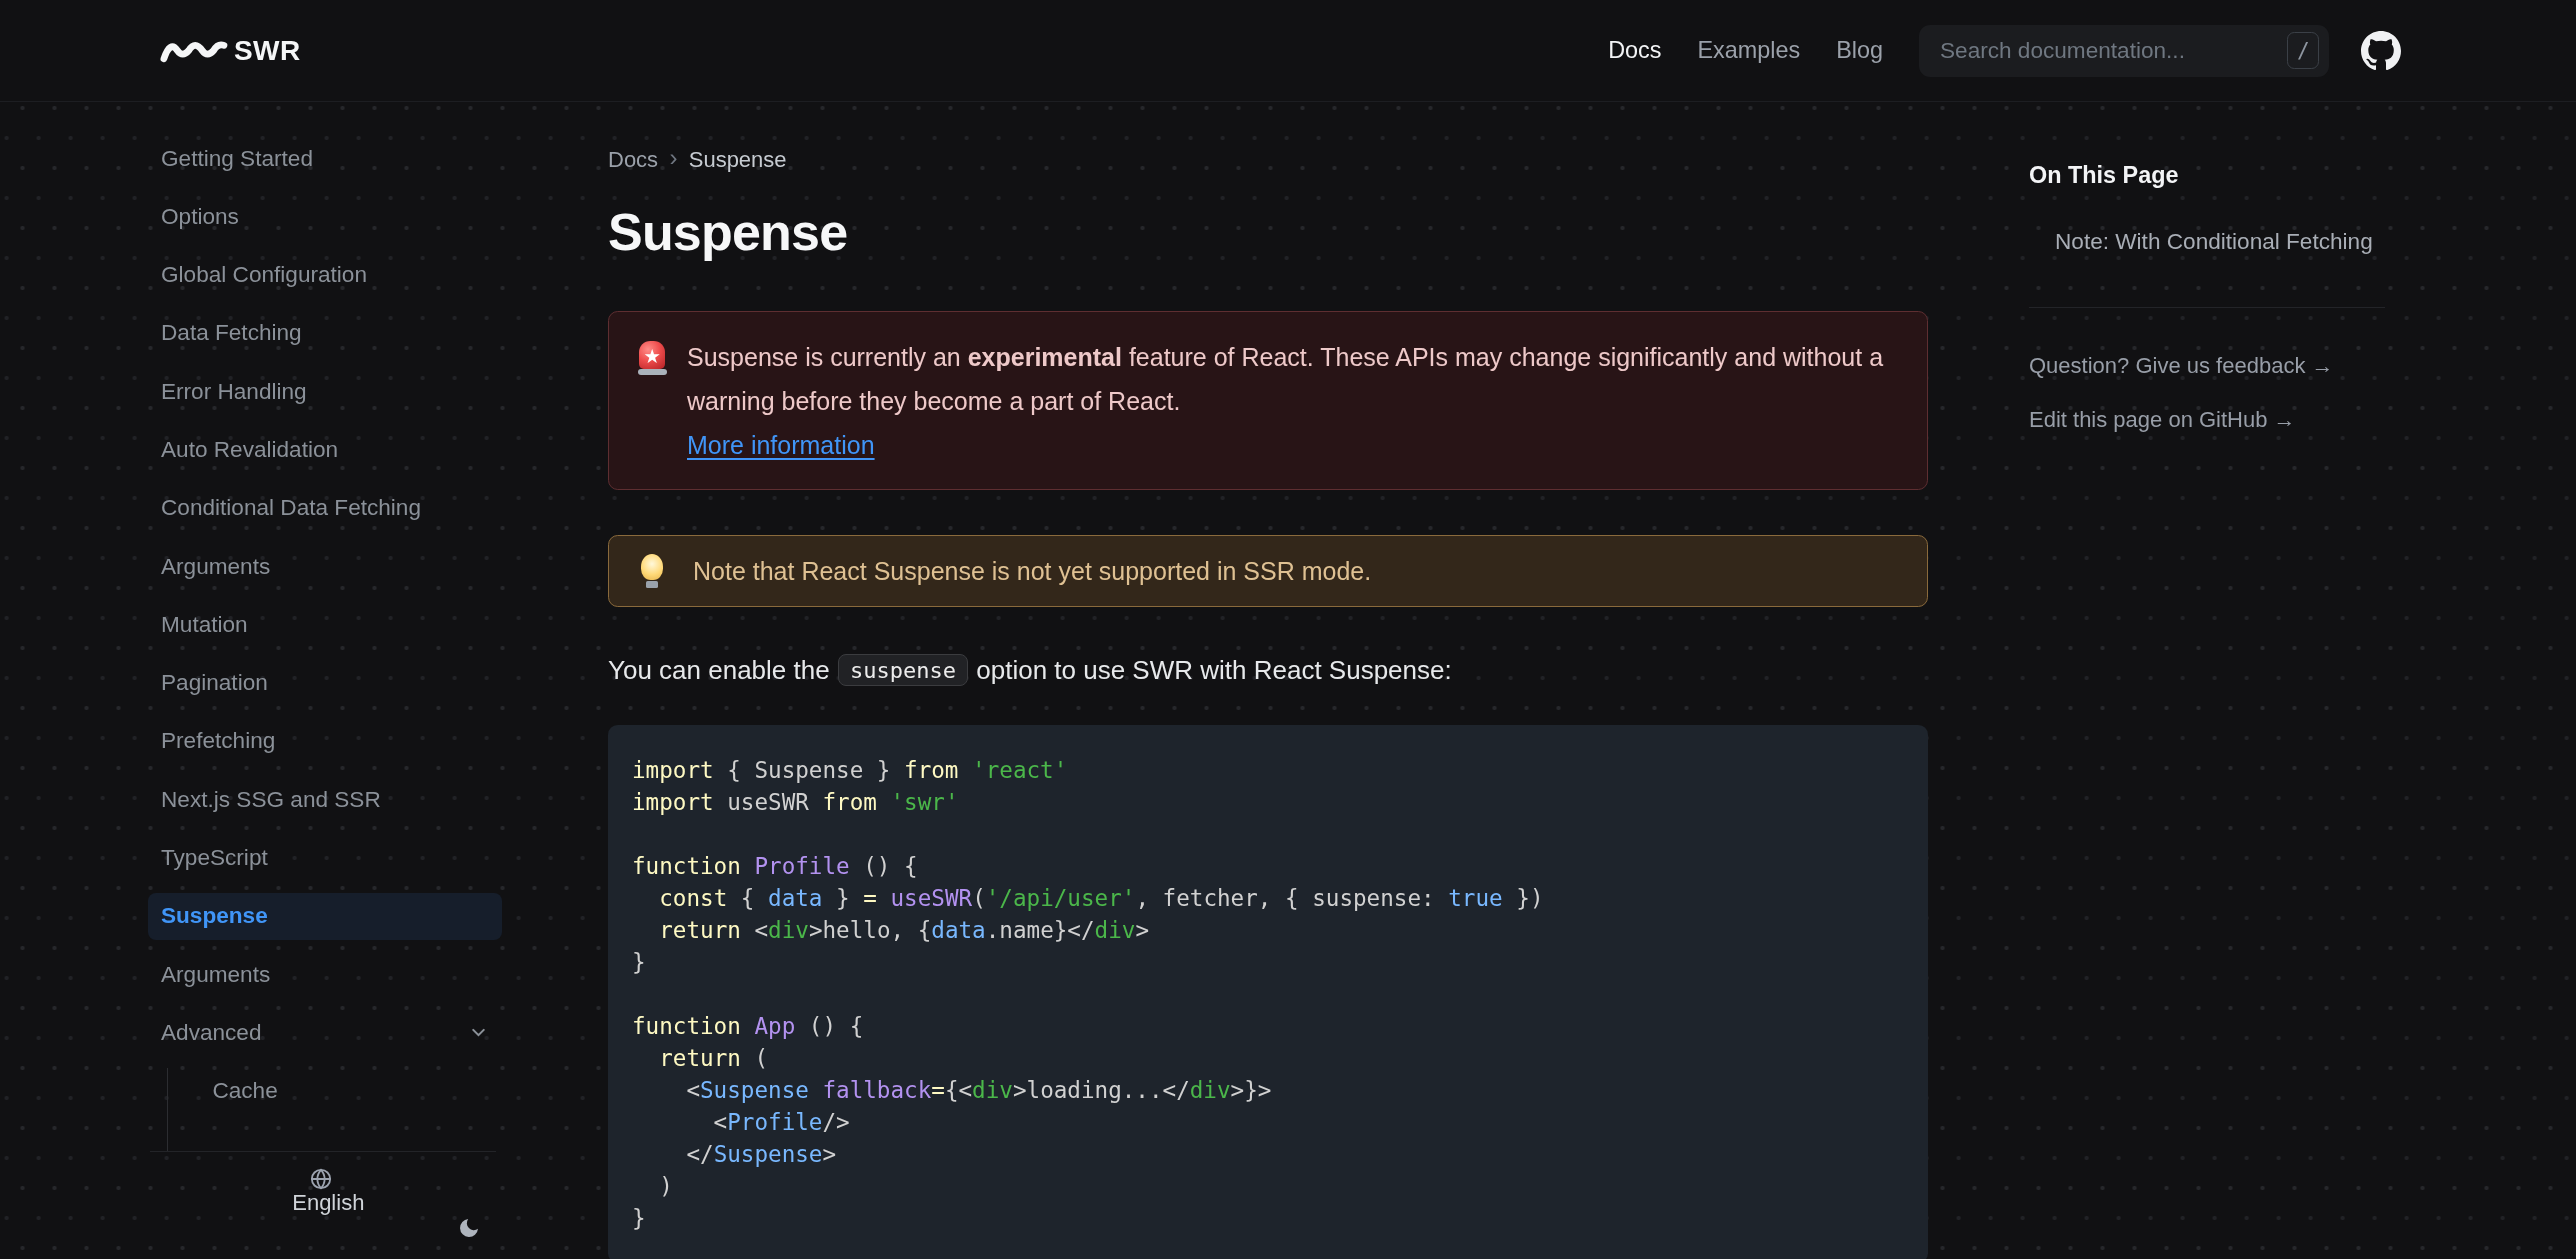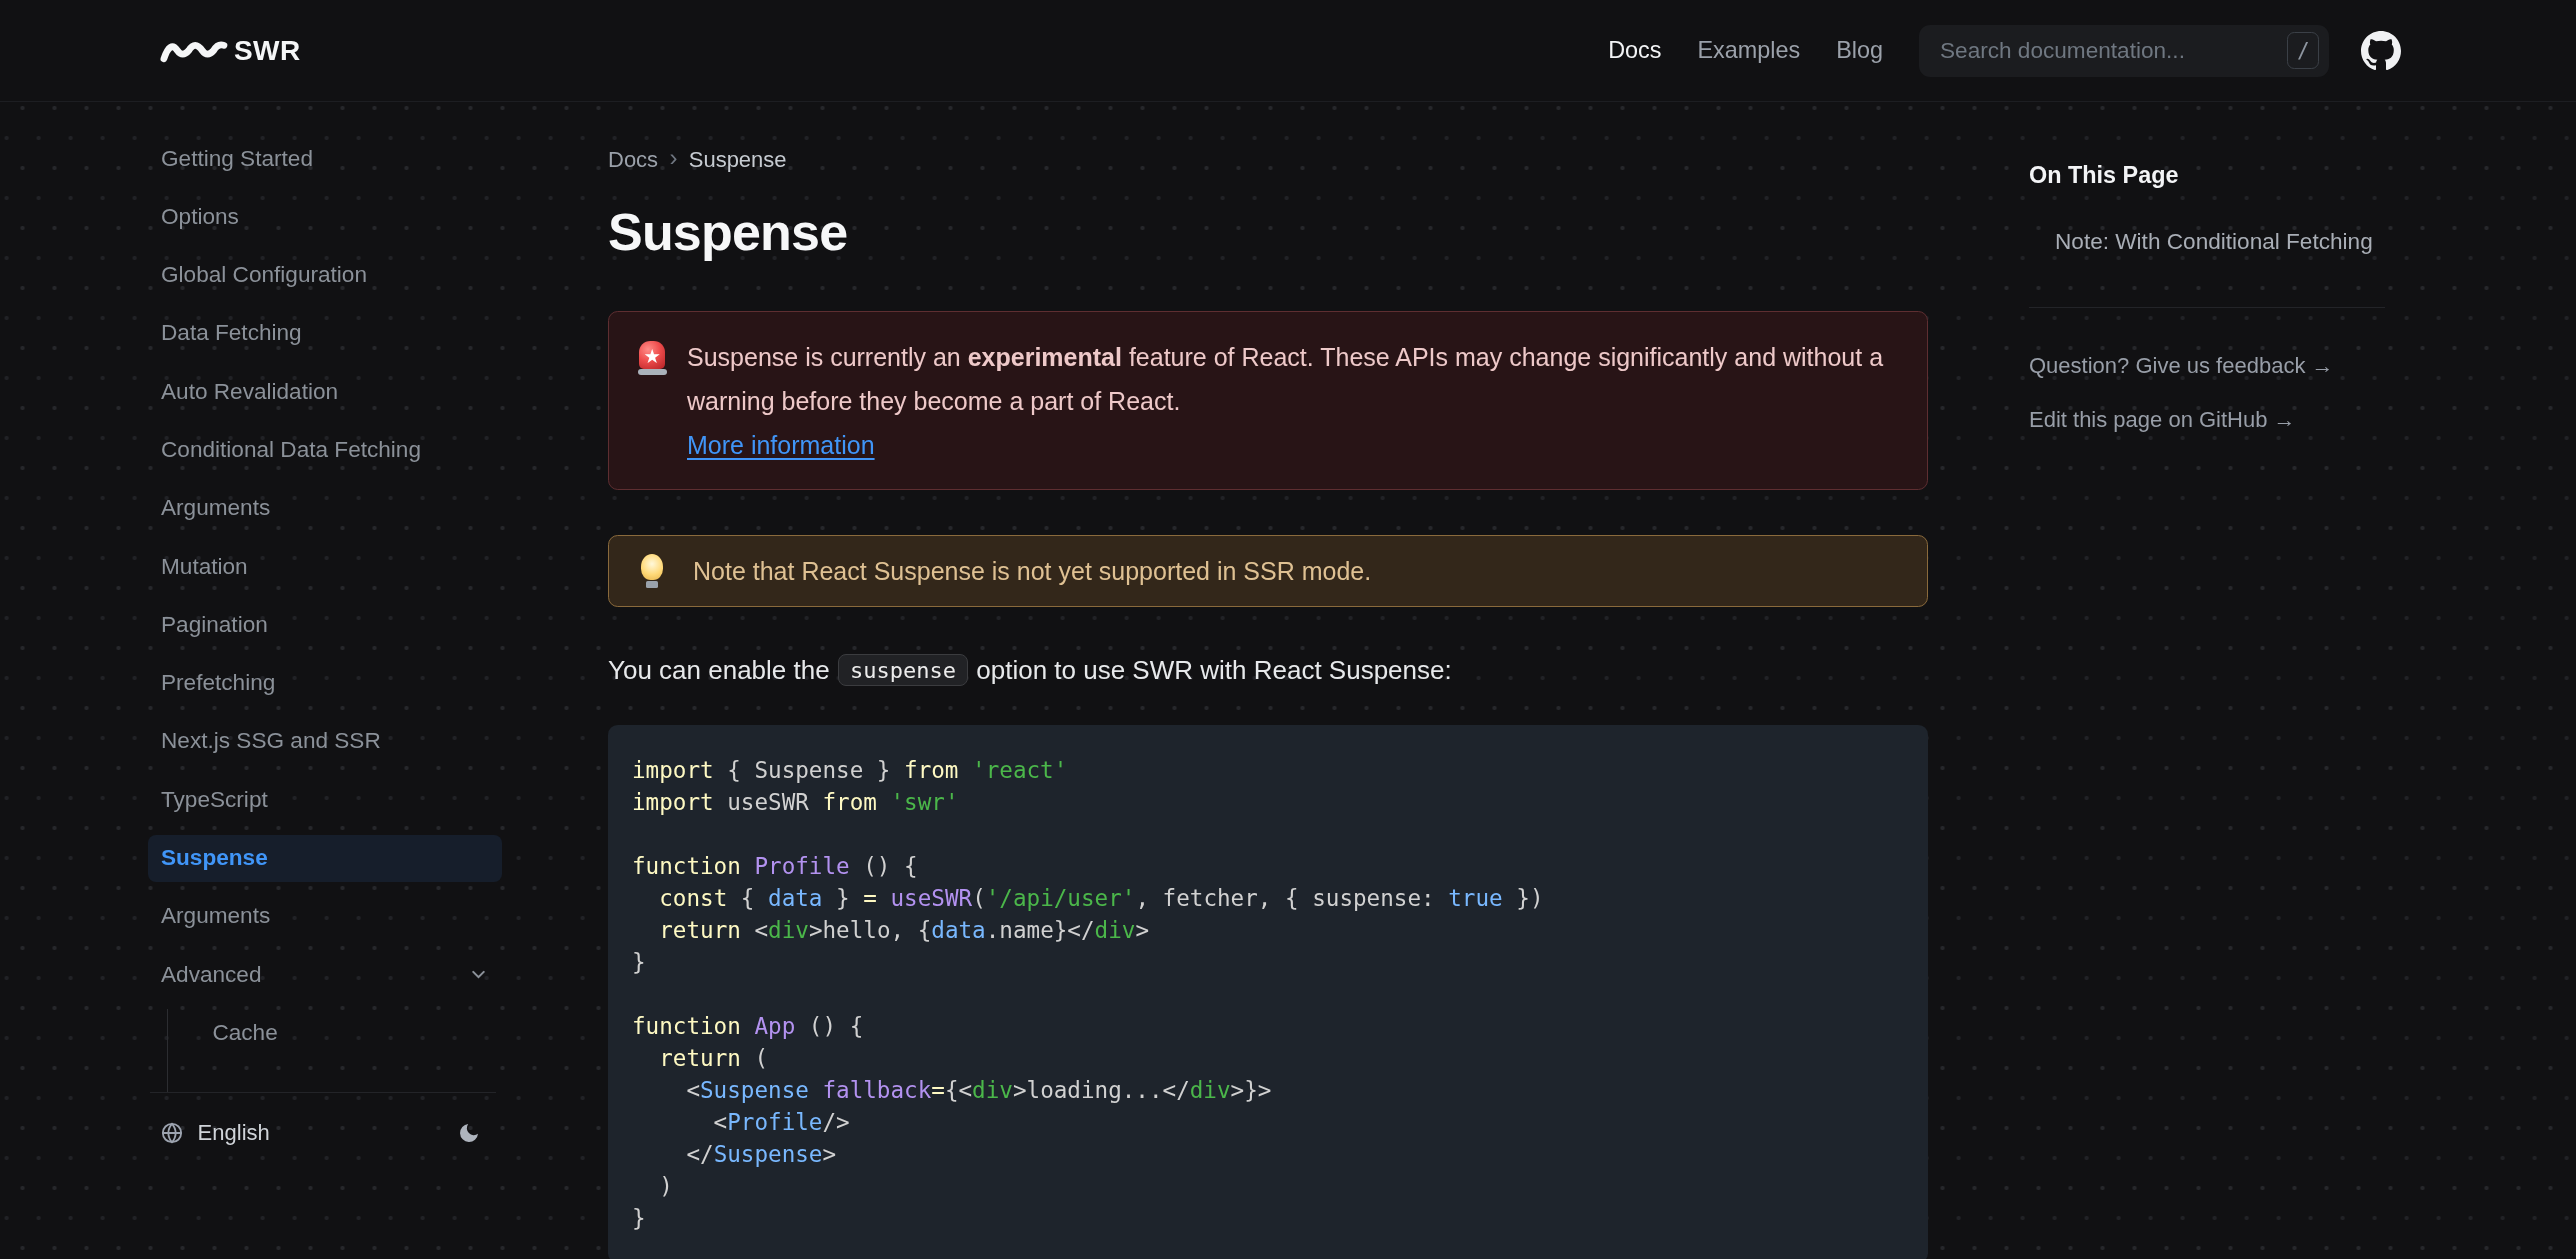--- a/index.html
+++ b/index.html
@@ -52,21 +52,21 @@
   .side-item {
     height:47px; border-radius:8px; margin-bottom:11.3px;
     display:flex; align-items:center; padding:0 13px;
     font-size:22.6px; color:#8b9199; cursor:pointer;
   }
   .side-item.active { background:#161e2b; color:#4095f7; font-weight:700; }
   .side-item .chev { margin-left:auto; }
   .sidebar-sub { border-left:1.6px solid #2c2d31; margin-left:19.4px; padding:0 0 36px 31px; }
   .sidebar-sub .side-item { margin-bottom:0; }
   .sidebar-divider { border-top:1.6px solid #232428; margin-left:1.6px; width:346px; }
-  .sidebar-footer { display:flex; align-items:center; height:47px; margin-top:16px; padding:0 13px; width:346px; }
+  .sidebar-footer { display:flex; align-items:center; height:47px; margin-top:16px; padding:0 13px; width:346px;flex-direction:column; }
   .sidebar-footer .lang-label { font-size:22px; color:#d0d4d9; margin-left:14.6px; }
   .theme-btn { margin-left:auto; background:none; border:none; cursor:pointer; line-height:0; }
 
   
   .content { position:absolute; left:608px; top:102px; width:1320px; }
   .breadcrumb { margin-top:44px; display:flex; align-items:center; gap:11.3px; font-size:22px; }
   .crumb-docs { color:#9ba1aa; cursor:pointer; }
   .crumb-sep { color:#6f7680; font-size:24px; line-height:1; padding-bottom:3.2px; }
   .crumb-current { color:#c6cbd1; }
   h1.page-title { margin-top:29px; font-size:52px; font-weight:700; color:#f6f7f8; letter-spacing:-0.8px; }
@@ -164,20 +164,23 @@
         <span>Getting Started</span>
       </div>
       <div class="side-item">
         <span>Options</span>
       </div>
       <div class="side-item">
         <span>Global Configuration</span>
       </div>
       <div class="side-item">
         <span>Data Fetching</span>
+      </div>
+      <div class="side-item">
+        <span>Error Handling</span>
       </div>
       <div class="side-item">
         <span>Auto Revalidation</span>
       </div>
       <div class="side-item">
         <span>Conditional Data Fetching</span>
       </div>
       <div class="side-item">
         <span>Arguments</span>
       </div>

